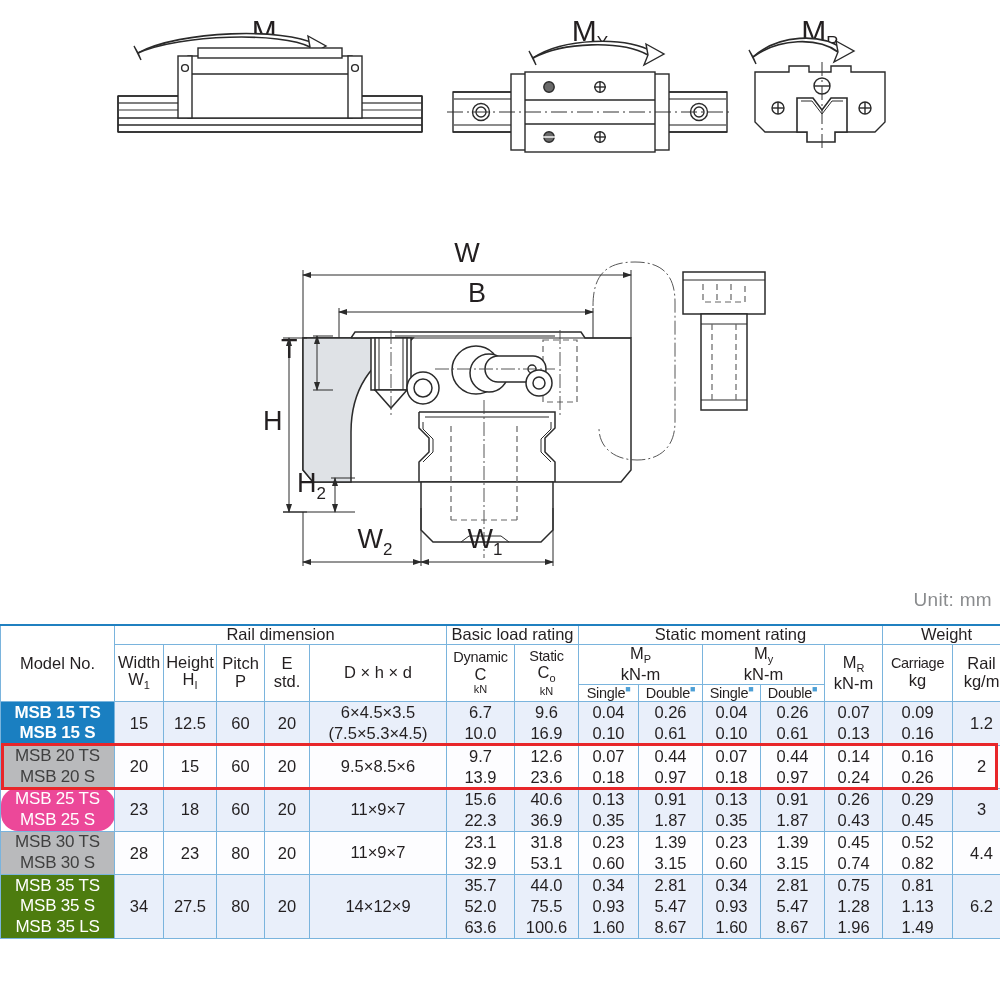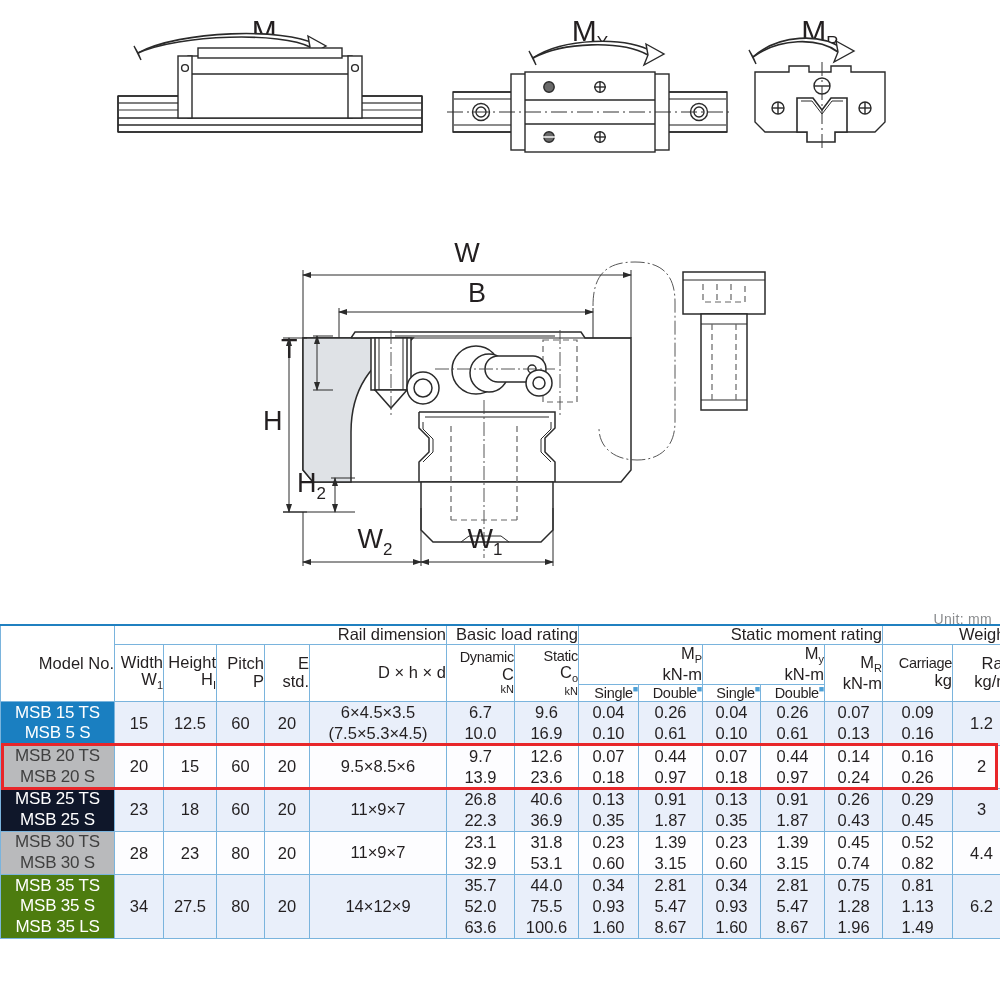--- a/index.html
+++ b/index.html
@@ -22,36 +22,36 @@
     font-size:30px; font-weight:400; letter-spacing:0px;
   }
   .moment-label sub { font-size:17px; }
   .moment-svg { position:absolute; left:0; top:0; }
 
   
   #section-drawing { position:absolute; left:255px; top:240px; width:520px; height:330px; }
 
   
   #unit-note {
-    position:absolute; right:8px; top:611px;
-    font-size:14px; color:#8a8c8e; letter-spacing:.3px;
+    position:absolute; right:8px; top:589px;
+    font-size:19px; color:#8a8c8e; letter-spacing:.3px;
   }
 
   
   #spec-table {
     position:absolute; left:0; top:624px; width:1000px;
     border-collapse:collapse; table-layout:fixed;
     font-size:16.5px;
   }
   #spec-table th, #spec-table td {
     border:1px solid #7ab4dd;
     padding:0; margin:0; text-align:center; vertical-align:middle;
     font-weight:400;
   }
-  #spec-table thead th { background:#ffffff; color:#231f20; line-height:1.08;text-align:right; }
+  #spec-table thead th { background:#ffffff; color:#231f20; line-height:1.08; }
   #spec-table thead tr:first-child th { border-top:2px solid #2080c0; }
   .hdr-sub { font-size:11px; }
   .sup-mark { color:#4c9fd6; font-size:9px; vertical-align:super; }
   th sub, td sub { font-size:11px; }
   .hdr-small { font-size:14.5px; letter-spacing:-.3px; }
 
   
   .model-cell {
     background:#1a7fc1; color:#ffffff; font-weight:bold;
     font-size:17px; line-height:1.22; text-align:left;
@@ -382,23 +382,23 @@
     <tr>
       <th class="hdr-small"><span>Single</span><span class="sup-mark">■</span></th>
       <th class="hdr-small"><span>Double</span><span class="sup-mark">■</span></th>
       <th class="hdr-small"><span>Single</span><span class="sup-mark">■</span></th>
       <th class="hdr-small"><span>Double</span><span class="sup-mark">■</span></th>
     </tr>
   </thead>
 
   <tbody id="table-body">
       <tr class="row-tint">
-        <td class="model-cell" style="background: rgb(26, 127, 193);">
+        <td class="model-cell" style="background: rgb(26, 127, 193); font-weight: bold;">
           <div>MSB 15 TS</div>
-          <div>MSB 5 S</div>
+          <div>MSB 15 S</div>
         </td>
         <td>15</td>
         <td>12.5</td>
         <td>60</td>
         <td>20</td>
         <td class="stack">
           <div>6×4.5×3.5</div>
           <div>(7.5×5.3×4.5)</div>
         </td>
         <td class="stack">
@@ -475,33 +475,33 @@
           <div>0.14</div>
           <div>0.24</div>
         </td>
         <td class="stack">
           <div>0.16</div>
           <div>0.26</div>
         </td>
         <td>2</td>
       </tr>
       <tr class="row-tint">
-        <td class="model-cell" style="background: #0f172a;">
+        <td class="model-cell" style="background: #ec4899; border-radius: 17px;">
           <div>MSB 25 TS</div>
           <div>MSB 25 S</div>
         </td>
         <td>23</td>
         <td>18</td>
         <td>60</td>
         <td>20</td>
         <td class="stack">
           <div>11×9×7</div>
         </td>
         <td class="stack">
-          <div>26.8</div>
+          <div>15.6</div>
           <div>22.3</div>
         </td>
         <td class="stack">
           <div>40.6</div>
           <div>36.9</div>
         </td>
         <td class="stack">
           <div>0.13</div>
           <div>0.35</div>
         </td>

